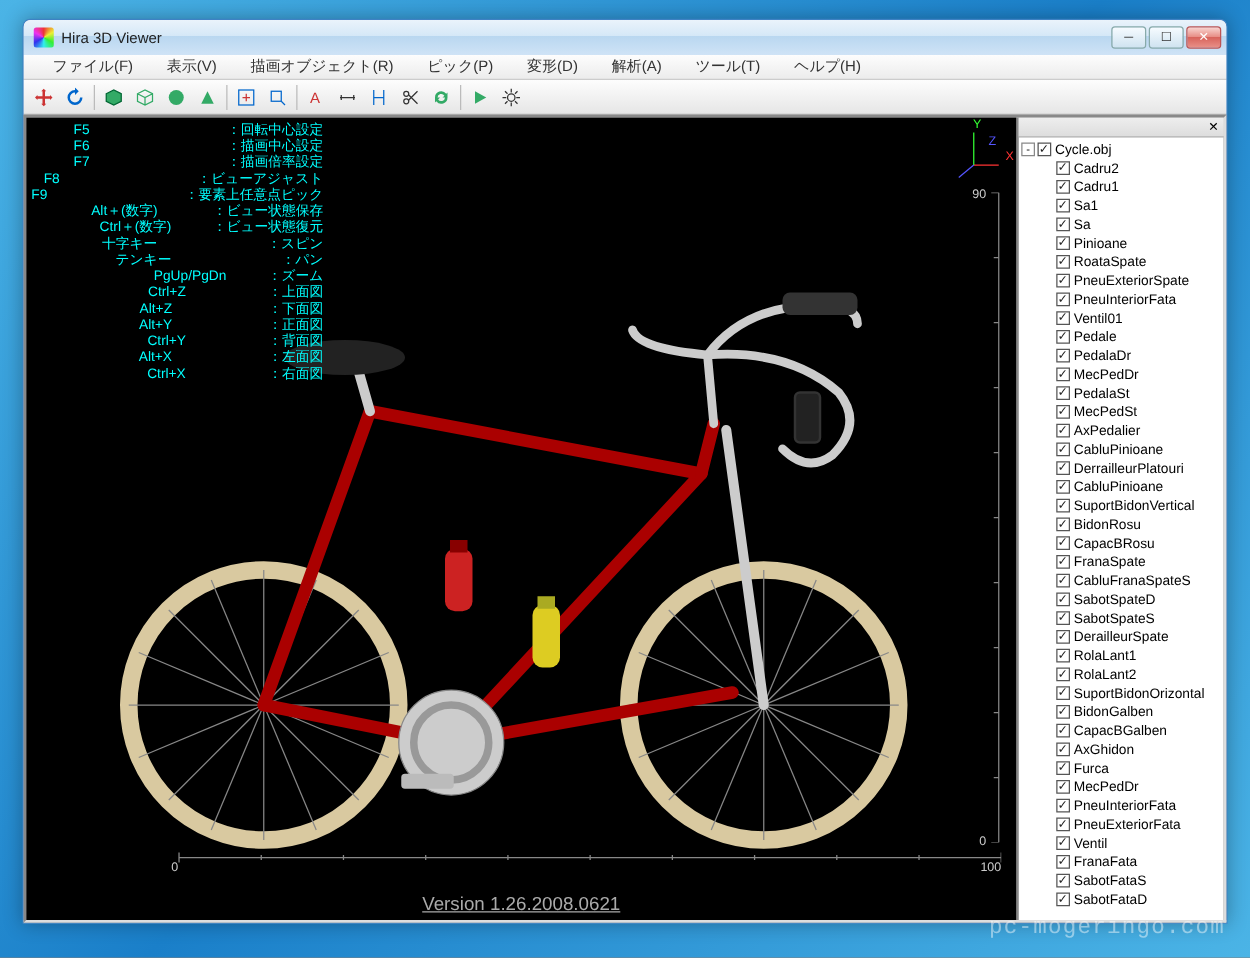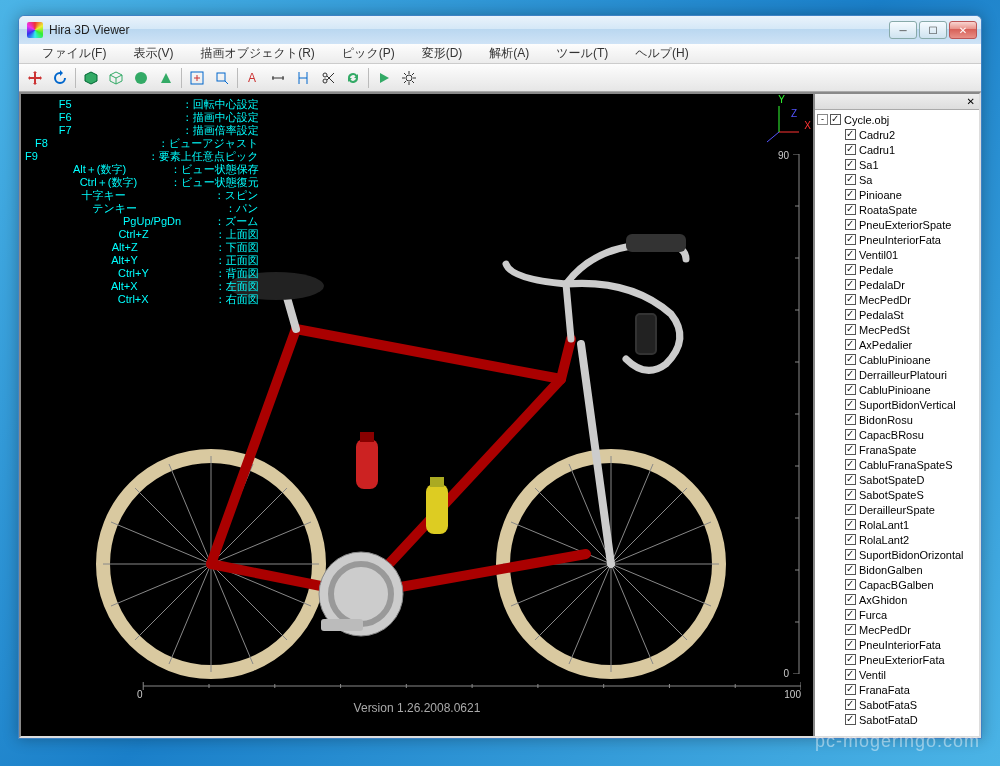--- a/index.html
+++ b/index.html
@@ -26,32 +26,32 @@
 .overlay-tr .yel { color:#ff0; }
 .axis3d { position:absolute; right:12px; top:8px; width:44px; height:44px; }
 .axlbl-x { position:absolute; right:2px; top:26px; color:#f33; font-size:10px; }
 .axlbl-y { position:absolute; right:28px; top:0; color:#3f3; font-size:10px; }
 .axlbl-z { position:absolute; right:16px; top:14px; color:#55f; font-size:10px; }
 .ruler-y { position:absolute; right:8px; top:60px; width:24px; height:520px; }
 .ruler-y .lbl { position:absolute; right:16px; color:#ccc; font-size:10px; }
 .ruler-x { position:absolute; left:40px; right:12px; bottom:36px; height:20px; }
 .ruler-x .lbl { position:absolute; bottom:0; color:#ccc; font-size:10px; }
 .overlay-bl { position:absolute; left:4px; bottom:22px; font-size:11px; line-height:13px; white-space:pre; color:#0f0; }
-.version { position:absolute; left:50%; transform:translateX(-50%); bottom:21px; color:#aaa; font-size:12px; }
+.version { position:absolute; left:50%; transform:translateX(-50%); bottom:4px; color:#aaa; font-size:15px;text-decoration:underline; }
 .bike { position:absolute; left:50px; top:130px; width:680px; height:460px; }
 .sidepanel { width:166px; background:#fff; display:flex; flex-direction:column; border-left:2px solid #888; }
 .sidepanel-head { height:16px; background:linear-gradient(#eee,#ddd); display:flex; justify-content:flex-end; align-items:center; padding:0 4px; font-size:10px; border-bottom:1px solid #aaa; }
 .tree { flex:1; overflow:auto; font-size:11px; color:#000; padding:2px; }
 .tree-row { display:flex; align-items:center; height:15px; white-space:nowrap; cursor:pointer; }
 .tree-exp { width:11px; height:11px; border:1px solid #888; font-size:9px; line-height:9px; text-align:center; margin-right:2px; }
 .tree-chk { width:11px; height:11px; border:1px solid #555; margin-right:3px; position:relative; background:#fff; }
 .tree-chk::after { content:"✓"; position:absolute; left:0; top:-2px; font-size:10px; color:#222; }
 .tree-indent { display:inline-block; }
 .statusbar { height:20px; background:#f0f0f0; border-top:1px solid #ccc; display:flex; align-items:center; padding:0 6px; font-size:11px; color:#333; }
-.watermark { position:absolute; right:20px; bottom:14px; font-size:18px; color:rgba(255,255,255,.45); font-family:Liberation Sans, sans-serif; letter-spacing:1px;margin-left:31px; }
+.watermark { position:absolute; right:20px; bottom:14px; font-size:18px; color:rgba(255,255,255,.45); font-family:Liberation Mono, monospace; letter-spacing:1px;margin-left:31px; }
 </style>
 </head>
 <body>
 
 <div class="window">
   <div class="titlebar">
     <div class="app-icon"></div>
     <div class="title-text">Hira 3D Viewer</div>
     <div class="winbtns">
       <div class="winbtn">─</div>

